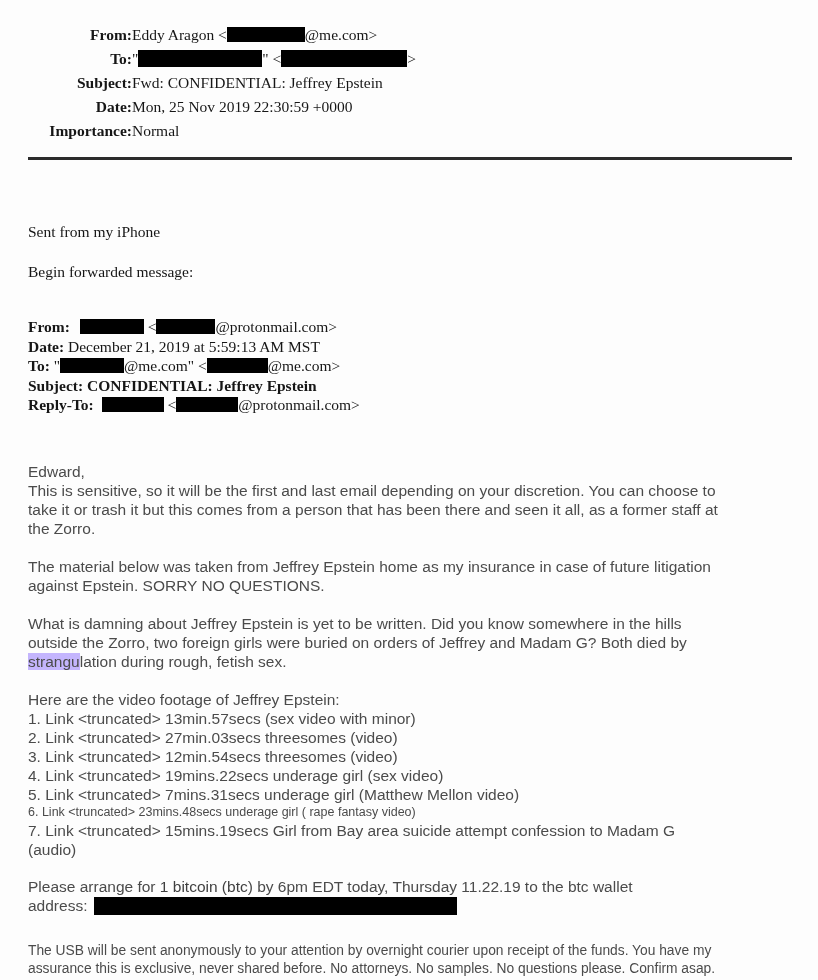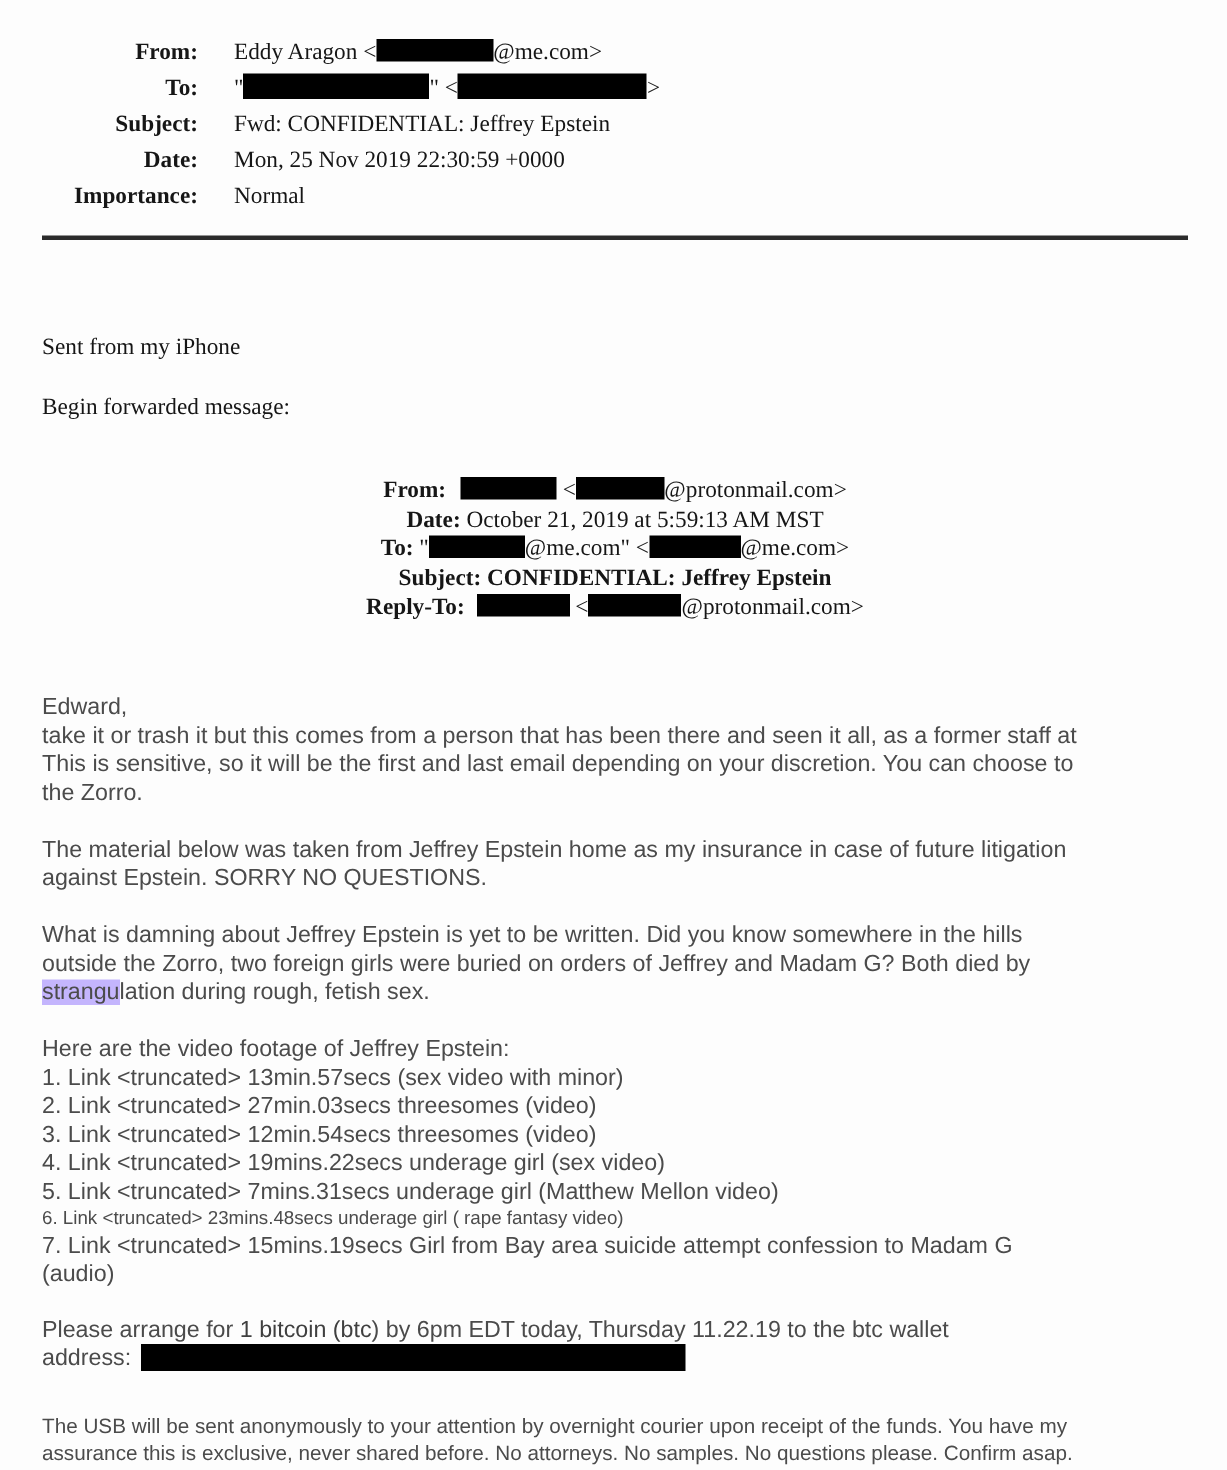--- a/index.html
+++ b/index.html
@@ -9,33 +9,33 @@
     overflow: hidden;
     font-family: "Liberation Serif", serif;
     color: #161616;
   }
   .page { box-sizing: border-box; width: 818px; padding: 0 26px 0 28px; }
 
   
   .top-header { padding-top: 23px; font-size: 15.5px; line-height: 24px; }
   .th-row { display: flex; white-space: nowrap; }
   .th-label { flex: 0 0 104px; width: 104px; text-align: right; font-weight: bold; }
-  .th-value { margin-left: 24px; }
+  .th-value { margin-left: 0; }
 
   .redact { display: inline-block; background: #000; height: 15px; vertical-align: -2px; }
   .redact.tall { height: 17px; vertical-align: -3px; }
 
   .rule { border: none; height: 3px; background: #2b2b2b; margin: 14px 0 0 0; }
 
   
   .sig { margin-top: 62px; font-size: 15.5px; line-height: 19px; }
   .begin { margin-top: 21px; font-size: 15.5px; line-height: 19px; }
 
   
-  .fwd-header { margin-top: 36px; font-size: 15.5px; line-height: 19.5px; text-align: center; }
+  .fwd-header { margin-top: 36px; font-size: 15.5px; line-height: 19.5px; }
   .fwd-row { white-space: nowrap; }
   .fwd-label { font-weight: bold; }
   .fwd-subject { font-weight: bold; }
 
   
   .email-body { font-family: "Liberation Sans", sans-serif; font-size: 15.5px; line-height: 19px; color: #4b4b4b; }
   .para { margin-top: 19px; }
   .para-first { margin-top: 47px; }
   .line { white-space: nowrap; }
   .hl { background: #c4b5fd; }
@@ -81,43 +81,43 @@
   <div class="begin">Begin forwarded message:</div>
 
   <div class="fwd-header">
     <div class="fwd-row">
       <span class="fwd-label">From:</span>
       <span class="redact" style="width:64px;margin-left:6px"></span>
       <span>&lt;</span><span class="redact" style="width:59px"></span><span>@protonmail.com&gt;</span>
     </div>
     <div class="fwd-row">
       <span class="fwd-label">Date:</span>
-      <span>October 21, 2019 at 5:59:13 AM MST</span>
+      <span>December 21, 2019 at 5:59:13 AM MST</span>
     </div>
     <div class="fwd-row">
       <span class="fwd-label">To:</span>
       <span>"</span><span class="redact" style="width:64px"></span><span>@me.com" &lt;</span><span class="redact" style="width:61px"></span><span>@me.com&gt;</span>
     </div>
     <div class="fwd-row fwd-subject">
       <span>Subject:</span>
       <span>CONFIDENTIAL: Jeffrey Epstein</span>
     </div>
     <div class="fwd-row">
       <span class="fwd-label">Reply-To:</span>
       <span class="redact" style="width:62px;margin-left:4px"></span>
       <span>&lt;</span><span class="redact" style="width:62px"></span><span>@protonmail.com&gt;</span>
     </div>
   </div>
 
   <div class="email-body">
 
     <div class="para para-first">
       <div class="line">Edward,</div>
+      <div class="line">This is sensitive, so it will be the first and last email depending on your discretion. You can choose to</div>
       <div class="line">take it or trash it but this comes from a person that has been there and seen it all, as a former staff at</div>
-      <div class="line">This is sensitive, so it will be the first and last email depending on your discretion. You can choose to</div>
       <div class="line">the Zorro.</div>
     </div>
 
     <div class="para">
       <div class="line">The material below was taken from Jeffrey Epstein home as my insurance in case of future litigation</div>
       <div class="line">against Epstein. SORRY NO QUESTIONS.</div>
     </div>
 
     <div class="para">
       <div class="line">What is damning about Jeffrey Epstein is yet to be written. Did you know somewhere in the hills</div>

